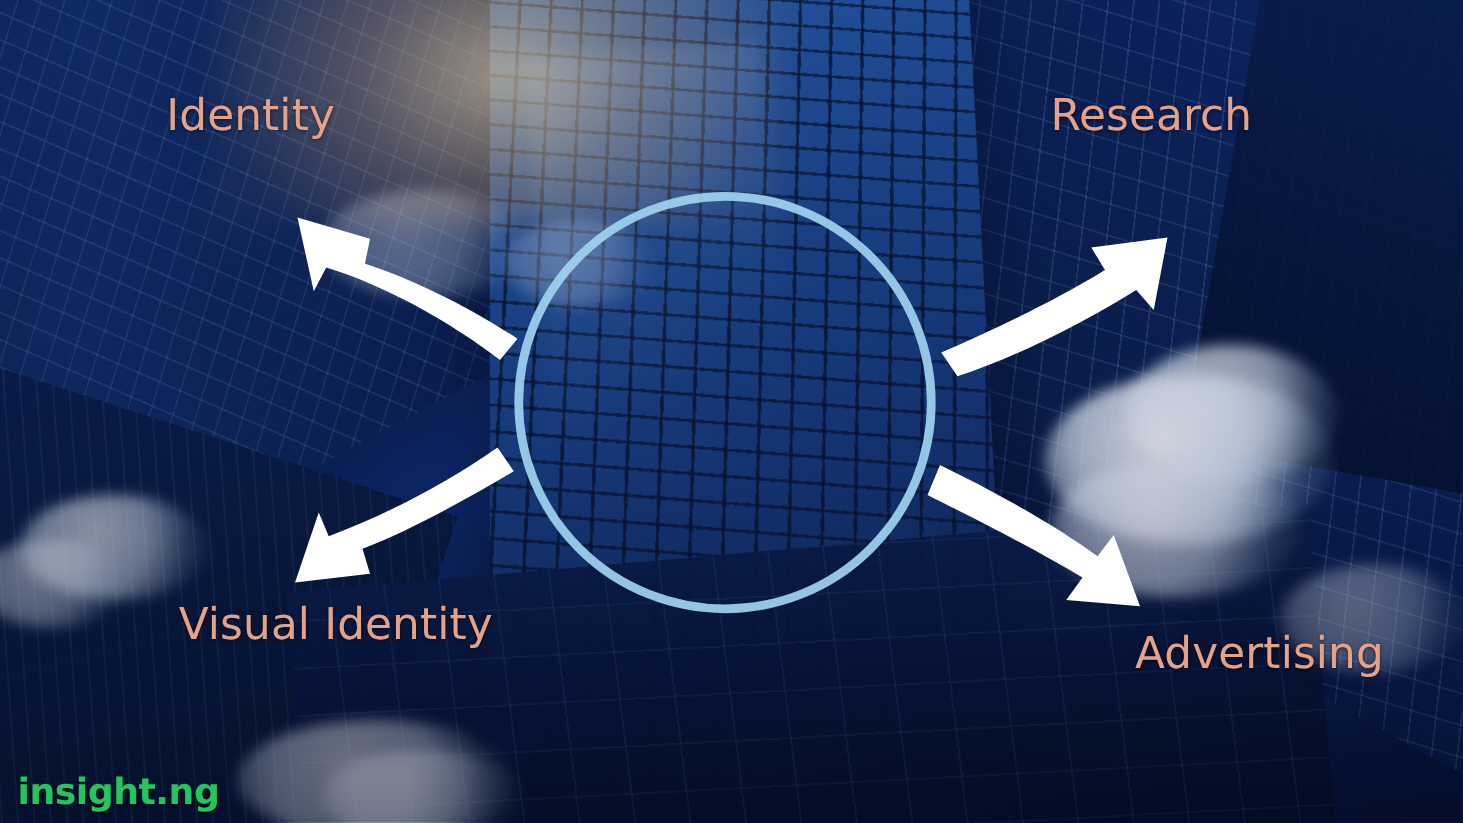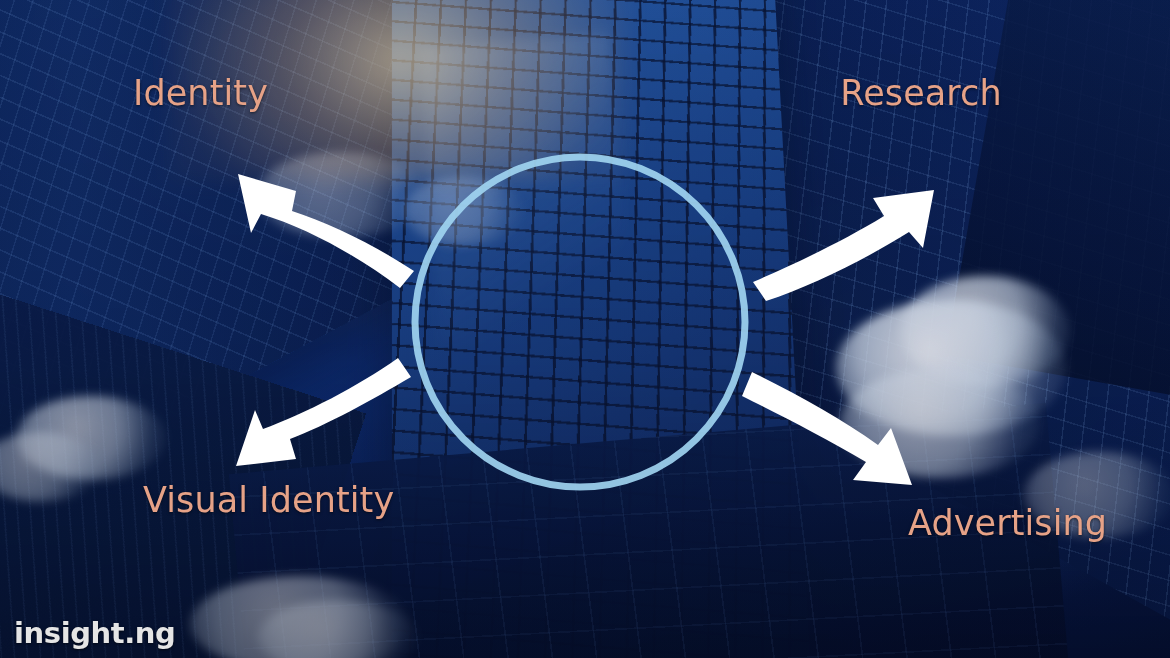--- a/index.html
+++ b/index.html
@@ -187,21 +187,21 @@
     line-height: 1.06;
     letter-spacing: -0.5px;
     text-shadow: 2px 3px 4px rgba(10,22,55,0.75);
     pointer-events: none;
   }
 
   #watermark {
     position: absolute;
     left: 14px;
     bottom: 8px;
-    color: #e5e5e5;
+    color: #22c55e;
     font-family: "DejaVu Sans", sans-serif;
     font-weight: 700;
     font-size: 29px;
     letter-spacing: -0.4px;
     text-shadow: 0 1px 3px rgba(0,0,0,0.6);
   }
 </style>
 </head>
 <body>
 

